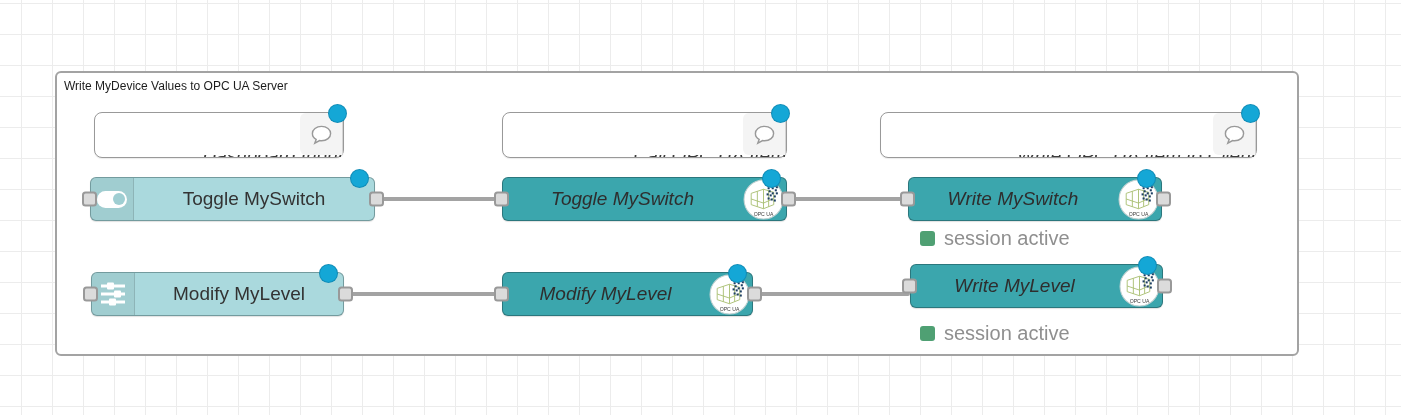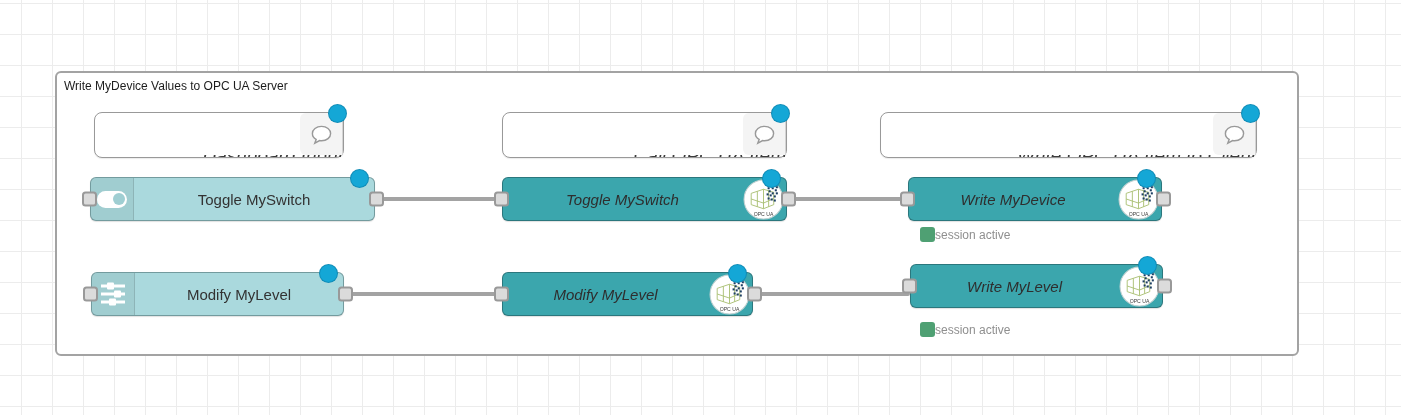--- a/index.html
+++ b/index.html
@@ -40,21 +40,21 @@
   }
   .node.light{background:#aad9dd;border:1.6px solid rgba(40,70,72,0.42);}
   .node.teal{background:#3ba6ad;border:1.6px solid rgba(20,50,52,0.40);}
   .node .icon-sec{
     width:42px;flex:0 0 42px;background:rgba(0,0,0,0.055);
     border-right:1px solid rgba(0,0,0,0.12);border-radius:5px 0 0 5px;
     display:flex;align-items:center;justify-content:center;
   }
   .node .nlabel{
     flex:1;display:flex;align-items:center;justify-content:center;
-    font-size:15px;color:#333;white-space:nowrap;overflow:hidden;
+    font-size:19px;color:#333;white-space:nowrap;overflow:hidden;
   }
   .node.teal .nlabel{font-style:italic;color:#2e2e2e;margin-right:44px;}
   
   .port{
     position:absolute;width:15px;height:15px;background:#dbdbdb;border:2px solid #999;
     border-radius:3.5px;top:50%;transform:translateY(-50%);box-sizing:border-box;z-index:4;
   }
   .port.in{left:-9.5px;}
   .port.out{right:-9.5px;}
   
@@ -66,22 +66,22 @@
   .node .indicator{right:5px;}
   .comment .indicator{right:-4px;}
   
   .badge{
     position:absolute;right:2px;top:1px;width:41px;height:41px;z-index:3;
   }
   
   .wire{position:absolute;height:4px;background:#a3a3a3;border-radius:2px;z-index:1;}
   
   .status{
-    position:absolute;display:flex;align-items:center;
-    font-size:12px;color:#8f8f8f;white-space:nowrap;
+    position:absolute;display:flex;align-items:center;gap:9px;
+    font-size:20px;color:#8f8f8f;white-space:nowrap;
   }
   .status-dot{width:15px;height:15px;border-radius:3px;background:#4fa073;flex:0 0 15px;}
   
   .toggle-pill{width:30px;height:17px;background:#fff;border-radius:9px;position:relative;}
   .toggle-knob{position:absolute;right:2.5px;top:2.5px;width:12px;height:12px;border-radius:50%;background:#9fced2;}
 </style>
 </head>
 <body>
 
 <div id="canvas">
@@ -167,21 +167,21 @@
         </g>
         <text x="20" y="36" font-size="5" text-anchor="middle" fill="#3a3a3a">OPC UA</text>
       </svg>
     </span>
   </div>
 
   <div class="node teal" style="left:908px;top:177px;width:254px">
     <span class="indicator"></span>
     <span class="port in"></span>
     <span class="port out"></span>
-    <div class="nlabel">Write MyDevice</div>
+    <div class="nlabel">Write MySwitch</div>
     <span class="badge">
       <svg width="41" height="41" viewBox="0 0 40 40">
         <circle cx="20" cy="20" r="19" fill="#fff" stroke="#c4d2d2" stroke-width="1"></circle>
         <g stroke="#a9bf72" stroke-width="0.9" fill="none">
           <path d="M8 14 L20 10 L30 13 M8 14 L8 25 L20 29 L20 10 M20 29 L30 25 L30 13 M8 19.5 L20 23.5 L30 19 M14 12 L14 27 M25 11.5 L25 27"></path>
         </g>
         <g fill="#1d3f63">
           <rect x="26" y="5" width="2" height="2"></rect>
             <rect x="29" y="4" width="2" height="2"></rect>
             <rect x="32" y="7" width="2" height="2"></rect>

